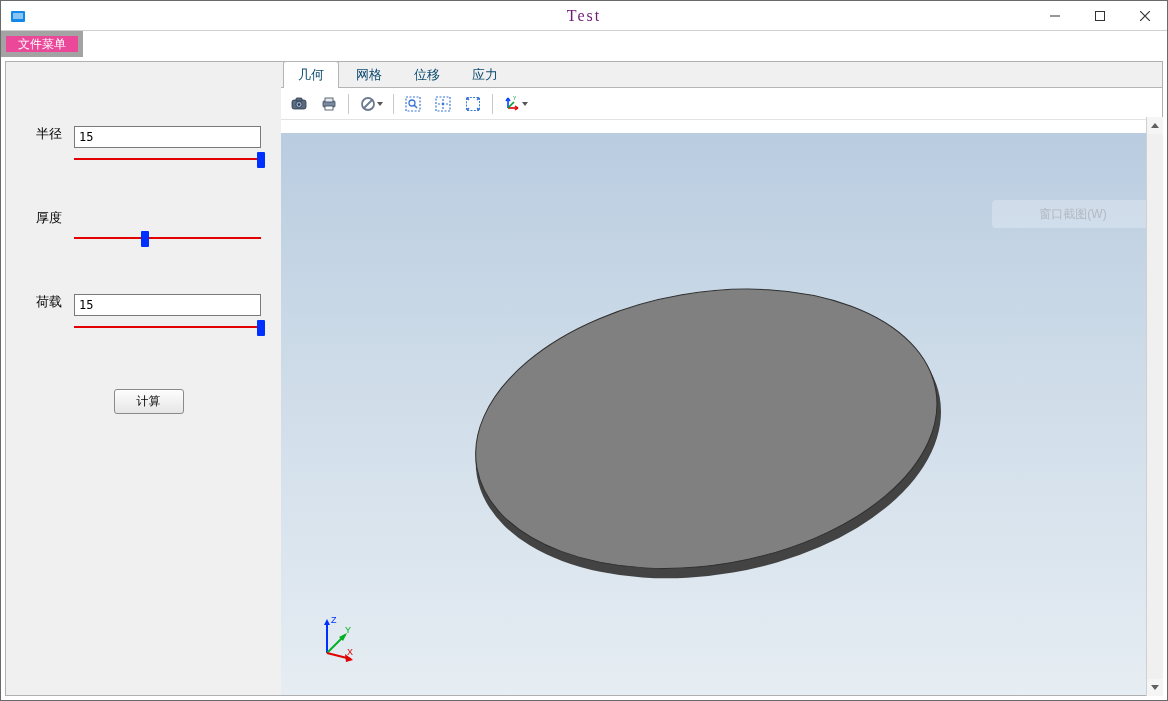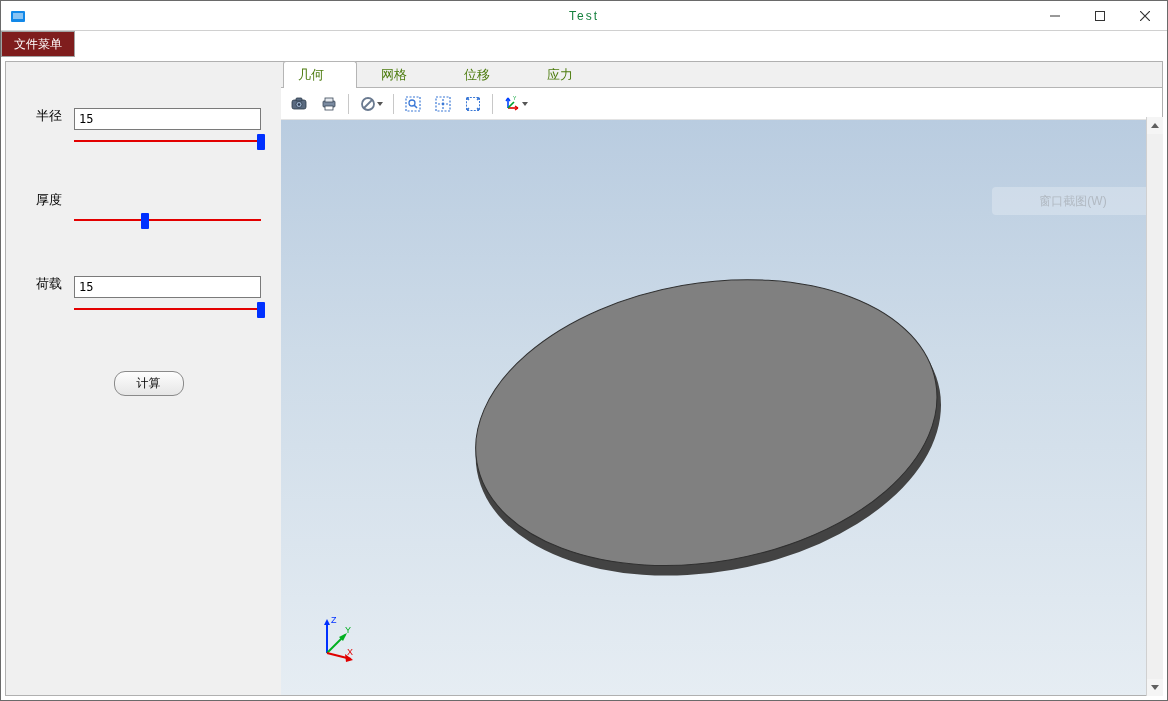--- a/index.html
+++ b/index.html
@@ -1,50 +1,50 @@
 <!DOCTYPE html>
 <html><head>
 <meta charset="utf-8">
 <style>
   * { box-sizing: border-box; }
   html, body { margin: 0; padding: 0; font-family: "Microsoft YaHei", SimSun, Arial, sans-serif; font-size: 12px; background: #fff; }
   .window { width: 1168px; height: 701px; border: 1px solid #6a6a6a; display: flex; flex-direction: column; position: relative; }
   .titlebar { height: 30px; background: #fff; display: flex; align-items: center; position: relative; border-bottom: 1px solid #d0d0d0; }
   .app-icon { width: 18px; height: 18px; margin: 0 8px; display: flex; align-items: center; justify-content: center; }
-  .title { position: absolute; left: 50%; transform: translateX(-50%); font-family: Liberation Sans, sans-serif; font-size: 12px; letter-spacing: 2px; color: #15803d; }
+  .title { position: absolute; left: 50%; transform: translateX(-50%); font-family: Liberation Serif, serif; font-size: 16px; letter-spacing: 2px; color: #701a75; }
   .win-controls { position: absolute; right: 0; top: 0; height: 30px; display: flex; }
   .win-btn { width: 45px; height: 30px; display: flex; align-items: center; justify-content: center; color: #333; cursor: default; }
 
   .menubar { height: 26px; background: #fff; display: flex; align-items: stretch; }
-  .menu-item { background: #7f1d1d; color: #fff; padding: 0 12px; display: flex; align-items: center; font-size: 12px; cursor: default; border: 1px solid #a3a3a3; }
+  .menu-item { background: #ec4899; color: #fff; padding: 0 12px; display: flex; align-items: center; font-size: 12px; cursor: default; border: 5px solid #a3a3a3; }
 
   .body-area { flex: 1; display: flex; position: relative; padding: 4px; overflow: hidden; }
   .main-panel { flex: 1; border: 1px solid #b0b0b0; display: flex; position: relative; background: #f0f0f0; }
 
-  .side-panel { width: 275px; padding: 40px 20px 20px 30px; background: #f0f0f0; display: flex; flex-direction: column; }
+  .side-panel { width: 275px; padding: 58px 20px 20px 30px; background: #f0f0f0; display: flex; flex-direction: column; }
   .param-group { margin-bottom: 45px; }
   .param-row { display: flex; align-items: center; }
   .param-label { width: 38px; font-size: 13px; color: #000; }
   .param-input { flex: 1; height: 22px; border: 1px solid #7a7a7a; padding: 0 4px; font-size: 12px; font-family: "SimSun", monospace; background: #fff; margin-top: 6px; }
   .slider-wrap { position: relative; height: 10px; margin-top: 6px; margin-left: 38px; }
   .slider-track { position: absolute; left: 0; right: 0; top: 4px; height: 2px; background: #e30000; }
   .slider-thumb { position: absolute; top: -2px; width: 8px; height: 16px; background: #0030ff; border-radius: 1px; transform: translateX(-50%); cursor: pointer; }
   .calc-btn-wrap { text-align: center; margin-top: 12px; }
-  .calc-btn { padding: 3px 22px; font-size: 12px; background: linear-gradient(#fdfdfd,#e6e6e6); border: 1px solid #8a8a8a; border-radius: 11px; cursor: default; }
+  .calc-btn { padding: 3px 22px; font-size: 12px; background: linear-gradient(#fdfdfd,#e6e6e6); border: 1px solid #8a8a8a; border-radius: 3px; cursor: default; }
 
   .view-panel { flex: 1; display: flex; flex-direction: column; background: #fff; position: relative; }
   .tab-strip { height: 26px; display: flex; align-items: flex-end; padding-left: 2px; background: #f0f0f0; border-bottom: 1px solid #b5b5b5; }
-  .tab { padding: 4px 32px 4px 14px; font-size: 13px; color: #4d7c0f; cursor: default; border: 1px solid transparent; border-bottom: none; margin-right: 9px; position: relative; top: 1px; }
+  .tab { padding: 4px 14px 4px 14px; font-size: 13px; color: #0c4a6e; cursor: default; border: 1px solid transparent; border-bottom: none; margin-right: 2px; position: relative; top: 1px; }
   .tab.active { background: #fff; border-color: #b5b5b5; border-top-left-radius: 3px; border-top-right-radius: 3px; }
   .toolbar { height: 32px; display: flex; align-items: center; padding: 0 4px; gap: 2px; background: #fff; border-bottom: 1px solid #e3e3e3; }
   .tool-btn { width: 28px; height: 26px; display: flex; align-items: center; justify-content: center; border-radius: 3px; cursor: default; }
   .tool-sep { width: 1px; height: 20px; background: #c8c8c8; margin: 0 3px; }
   .dropdown-caret { width: 0; height: 0; border-left: 3px solid transparent; border-right: 3px solid transparent; border-top: 4px solid #555; margin-left: 1px; }
 
-  .viewport { flex: 1; position: relative; background: linear-gradient(#b9cce0 0%, #cddbe8 40%, #e6edf3 100%); overflow: hidden; }
+  .viewport { flex: 1; position: relative; background: linear-gradient(#b9cce0 0%, #cddbe8 40%, #e6edf3 100%); overflow: hidden; margin-top: 13px; }
   .triad { position: absolute; left: 32px; bottom: 32px; width: 52px; height: 52px; }
 
   .hint-badge { position: absolute; right: 8px; top: 67px; width: 162px; height: 28px; border-radius: 4px; background: rgba(255,255,255,0.25); display: flex; align-items: center; justify-content: center; color: rgba(120,120,120,0.35); font-size: 12px; }
 
   .vscroll { position: absolute; right: 4px; top: 60px; bottom: 4px; width: 17px; background: #f0f0f0; border-left: 1px solid #d0d0d0; display: flex; flex-direction: column; justify-content: space-between; }
   .scroll-btn { height: 17px; display: flex; align-items: center; justify-content: center; background: #f5f5f5; }
   .scroll-arrow { width: 0; height: 0; border-left: 4px solid transparent; border-right: 4px solid transparent; }
   .scroll-arrow.up { border-bottom: 5px solid #606060; }
   .scroll-arrow.down { border-top: 5px solid #606060; }
 </style>

